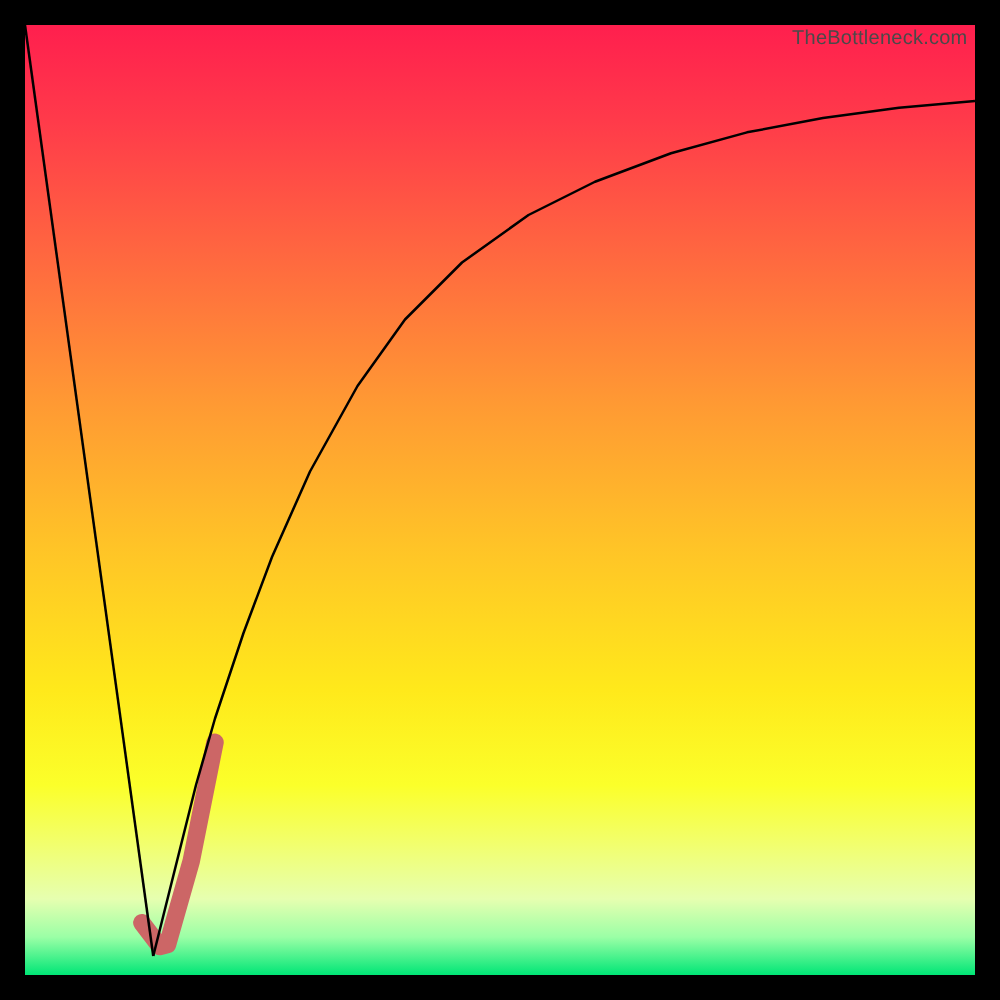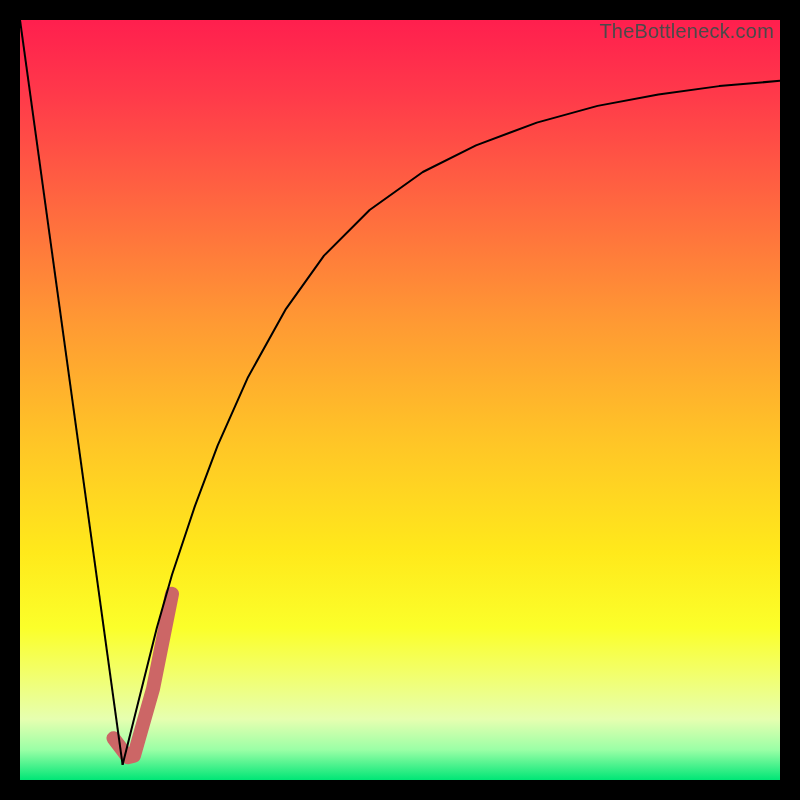--- a/index.html
+++ b/index.html
@@ -35,21 +35,21 @@
       #e6ffb0 92%,
       #9bffa6 96%,
       #00e676 100%
     );
   }
   .watermark {
     position: absolute;
     top: 0;
     right: 6px;
     color: #4a4a4a;
-    font-size: 20px;
+    font-size: 16px;
     font-weight: 400;
     line-height: 22px;
     letter-spacing: 0.2px;
     user-select: none;
   }
   svg.curves {
     position: absolute;
     left: 0;
     top: 0;
     width: 760px;

